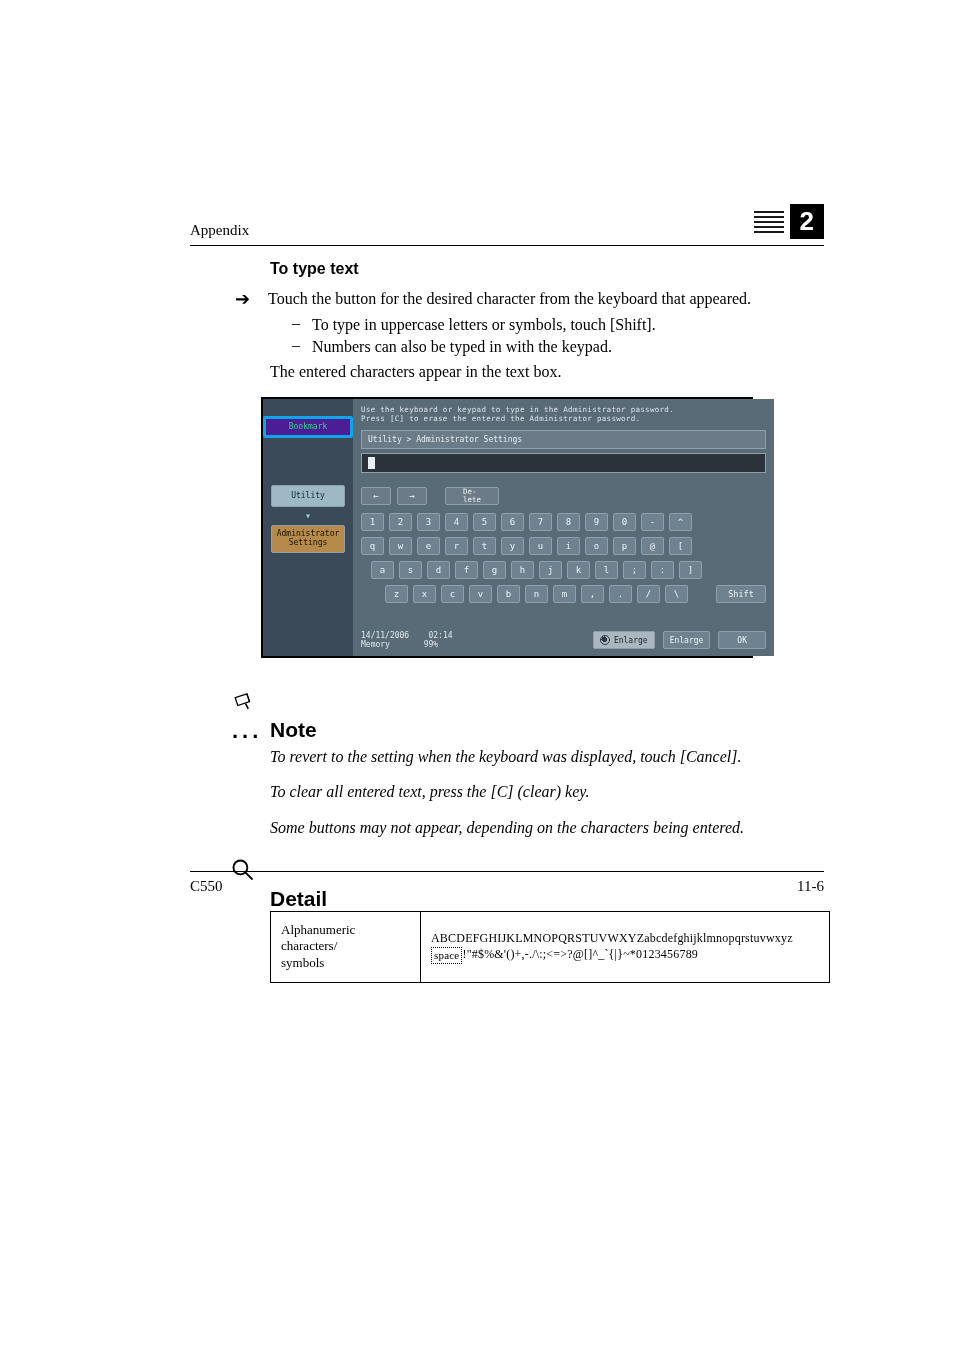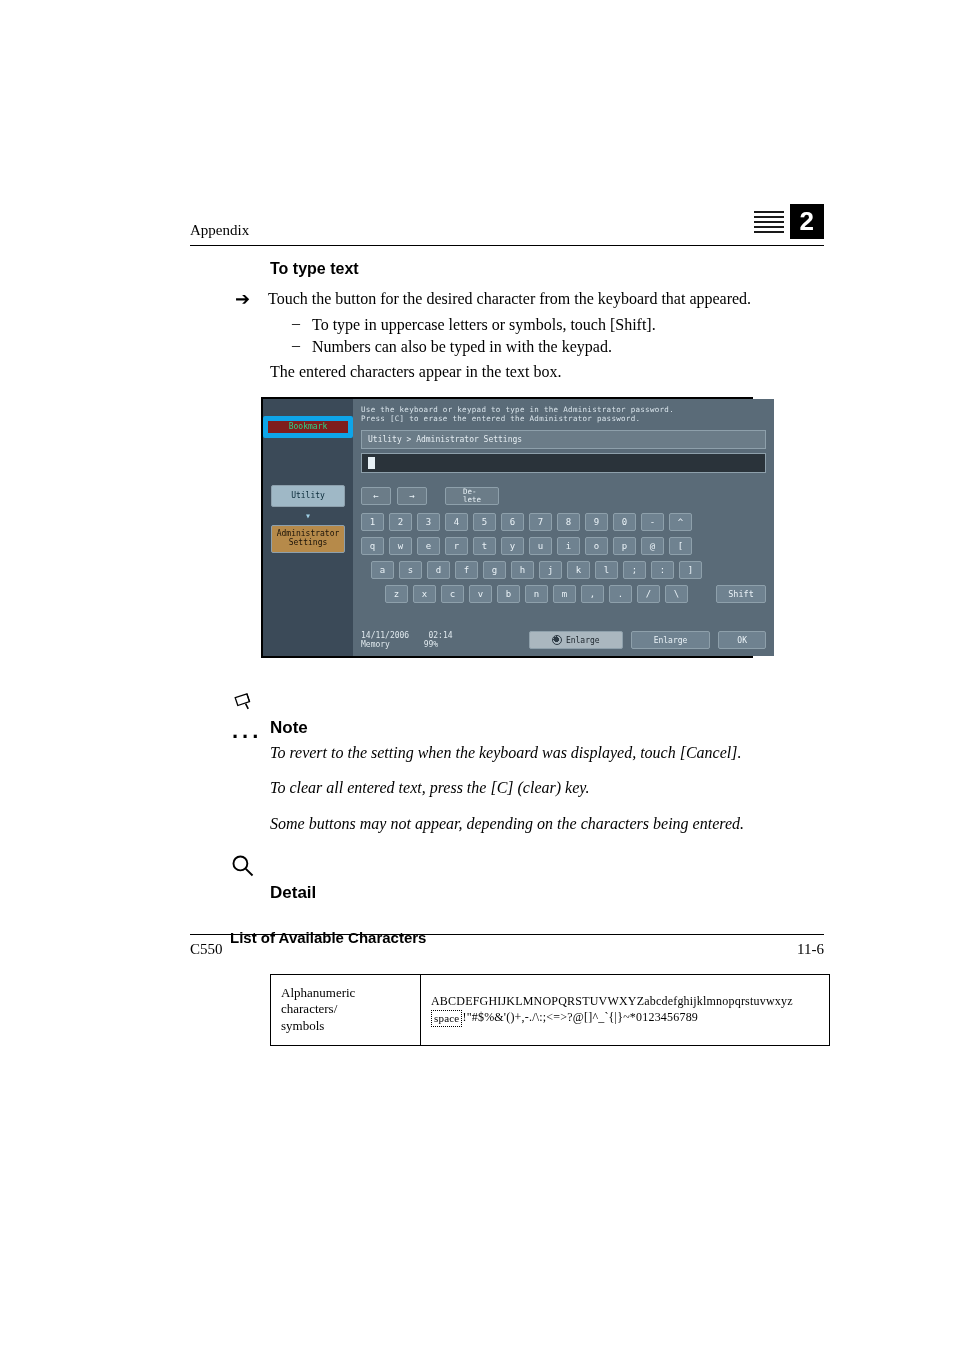--- a/index.html
+++ b/index.html
@@ -101,27 +101,27 @@
   }
   .ts-left-top {
     height: 56px;
     display: flex;
     align-items: center;
     justify-content: center;
   }
   .bookmark-btn {
     width: 90px;
     height: 22px;
-    background: #7f1d1d;
+    background: #4c1d95;
     color: #29d48a;
     font-size: 8px;
     display: flex;
     align-items: center;
     justify-content: center;
-    border: 5px solid #0ea5e9;
+    border: 3px solid #0ea5e9;
     border-radius: 2px;
   }
   .ts-left-gap { height: 26px; }
   .crumb-btn {
     margin: 4px 8px;
     height: 22px;
     font-size: 8px;
     display: flex;
     align-items: center;
     justify-content: center;
@@ -231,21 +231,21 @@
   .ts-footer-left { line-height:1.2; }
   .ts-footer-btns { display:flex; gap:8px; }
   .fbtn {
     height: 18px;
     border-radius: 2px;
     border: 1px solid #8ea0ab;
     background: #6f8290;
     color: #eaf2f7;
     font-size: 8px;
     display:flex; align-items:center; justify-content:center;
-    padding: 0 22px;
+    padding: 0 6px;
   }
   .fbtn.enlarge { background:#aab7bf; color:#1a232a; }
   .fbtn.enlarge::before {
     content:"";
     width:8px; height:8px; margin-right:4px;
     background: radial-gradient(circle at 40% 40%, #2d3a44 0 40%, transparent 41%);
     border:1px solid #2d3a44; border-radius:50%;
   }
 
   
@@ -259,21 +259,21 @@
     font-family: Arial, sans-serif;
     font-weight: bold;
     font-size: 22px;
     letter-spacing: 4px;
     vertical-align: bottom;
     margin-left: 2px;
   }
   .callout-head {
     font-family: Arial, Helvetica, sans-serif;
     font-weight: bold;
-    font-size: 17px;
+    font-size: 21px;
     margin-left: 80px;
     margin-top: 4px;
   }
   .note-body, .detail-body {
     font-style: italic;
     margin-left: 80px;
     margin-top: 4px;
   }
   .note-body + .note-body { margin-top: 14px; }
 
@@ -482,21 +482,20 @@
     <div class="callout-icon" style="margin-top:18px;">
       <svg viewBox="0 0 30 30">
         <g stroke="#000" fill="none" stroke-width="2.2">
           <circle cx="12" cy="12" r="8"></circle>
           <path d="M18 18 L26 26"></path>
         </g>
       </svg>
     </div>
     <div class="callout-head">Detail</div>
 
-    <div class="section-head">List of Available Characters</div>
 
     <table class="char-table">
       <tbody>
           <tr>
         <td class="left" style="white-space:pre-line;">Alphanumeric characters/
 symbols</td>
         <td class="right">
           <span>ABCDEFGHIJKLMNOPQRSTUVWXYZabcdefghijklmnopqrstuvwxyz</span><br>
           <span class="space-box">space</span><span>!"#$%&amp;'()+,-./\:;&lt;=&gt;?@[]^_`{|}~*0123456789</span>
         </td>

